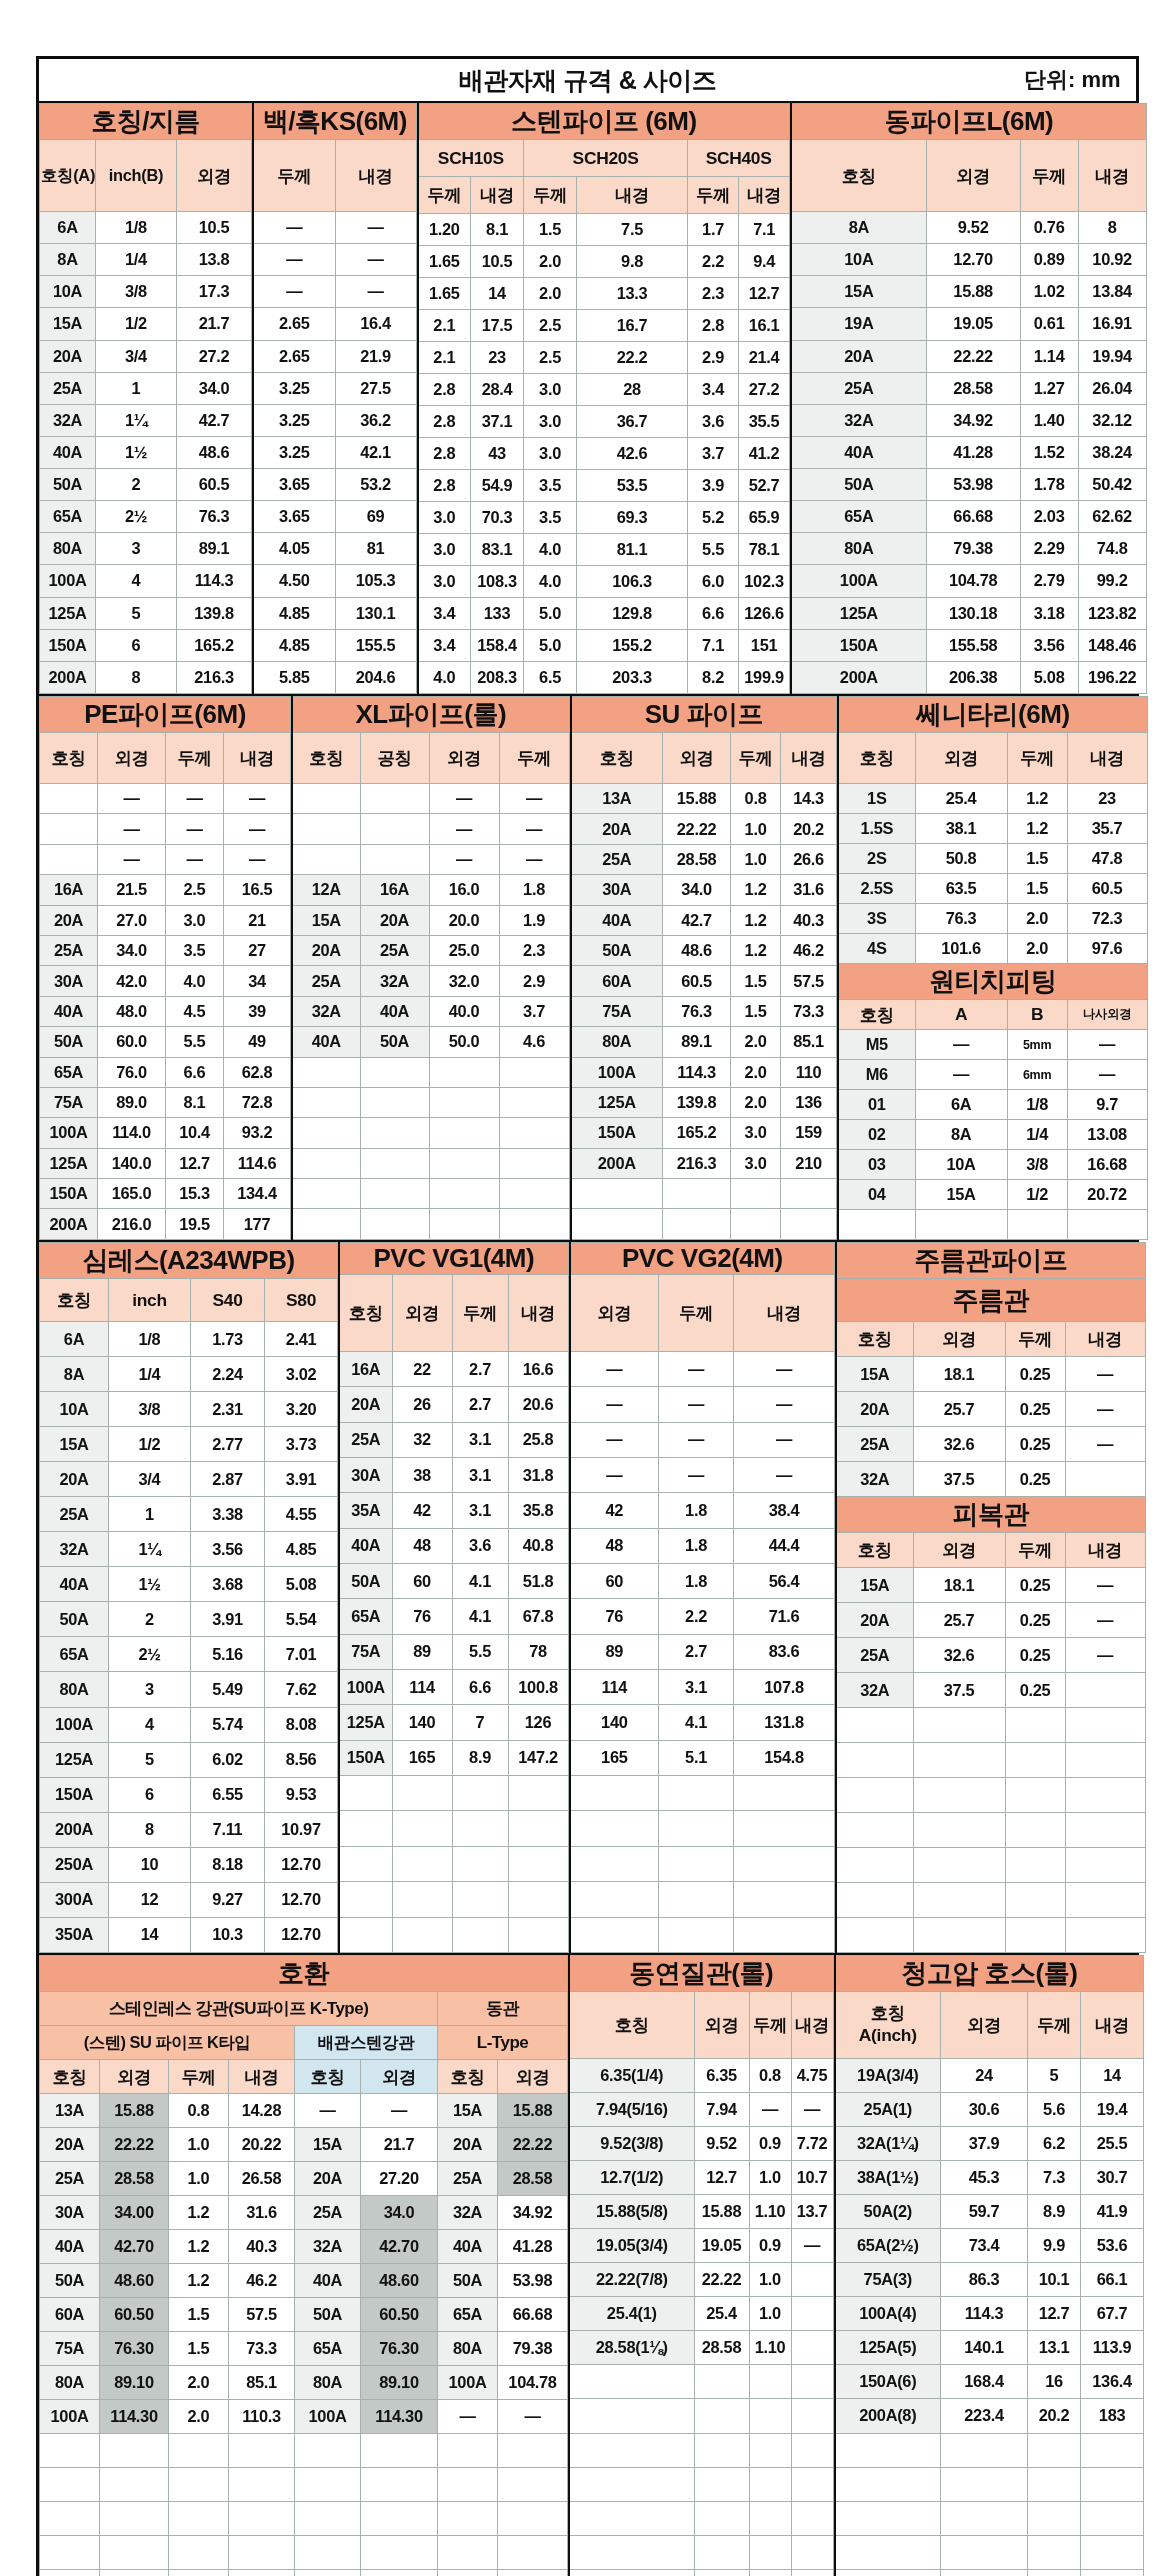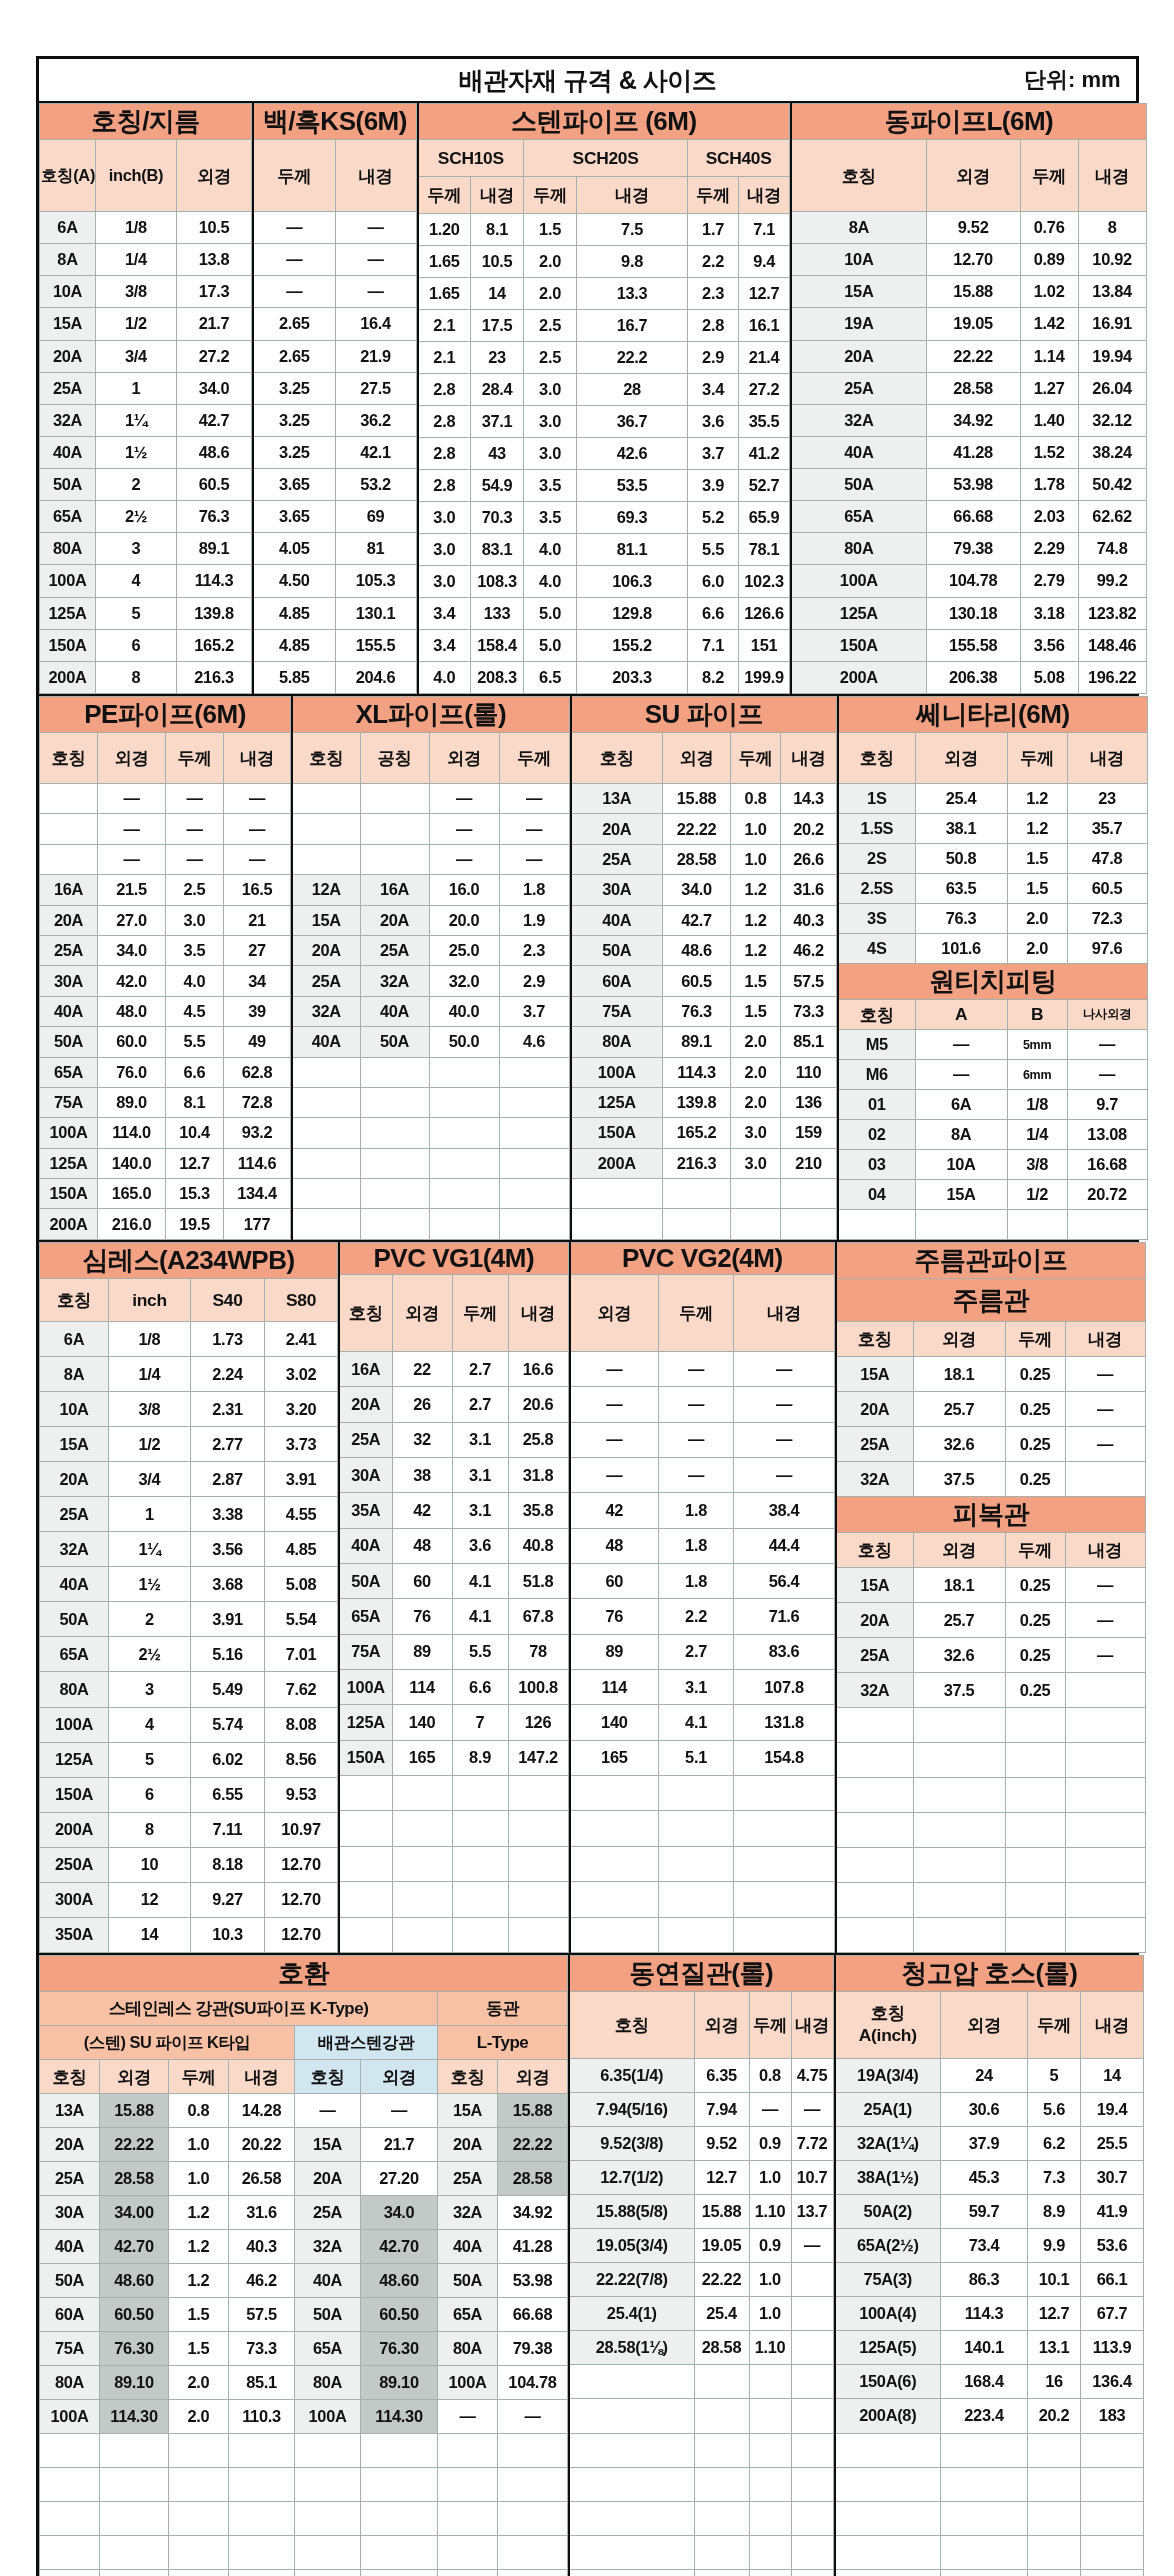--- a/index.html
+++ b/index.html
@@ -411,21 +411,21 @@
             </tr>
             <tr>
               <td>15A</td>
               <td>15.88</td>
               <td>1.02</td>
               <td>13.84</td>
             </tr>
             <tr>
               <td>19A</td>
               <td>19.05</td>
-              <td>1.42</td>
+              <td>0.61</td>
               <td>16.91</td>
             </tr>
             <tr>
               <td>20A</td>
               <td>22.22</td>
               <td>1.14</td>
               <td>19.94</td>
             </tr>
             <tr>
               <td>25A</td>

